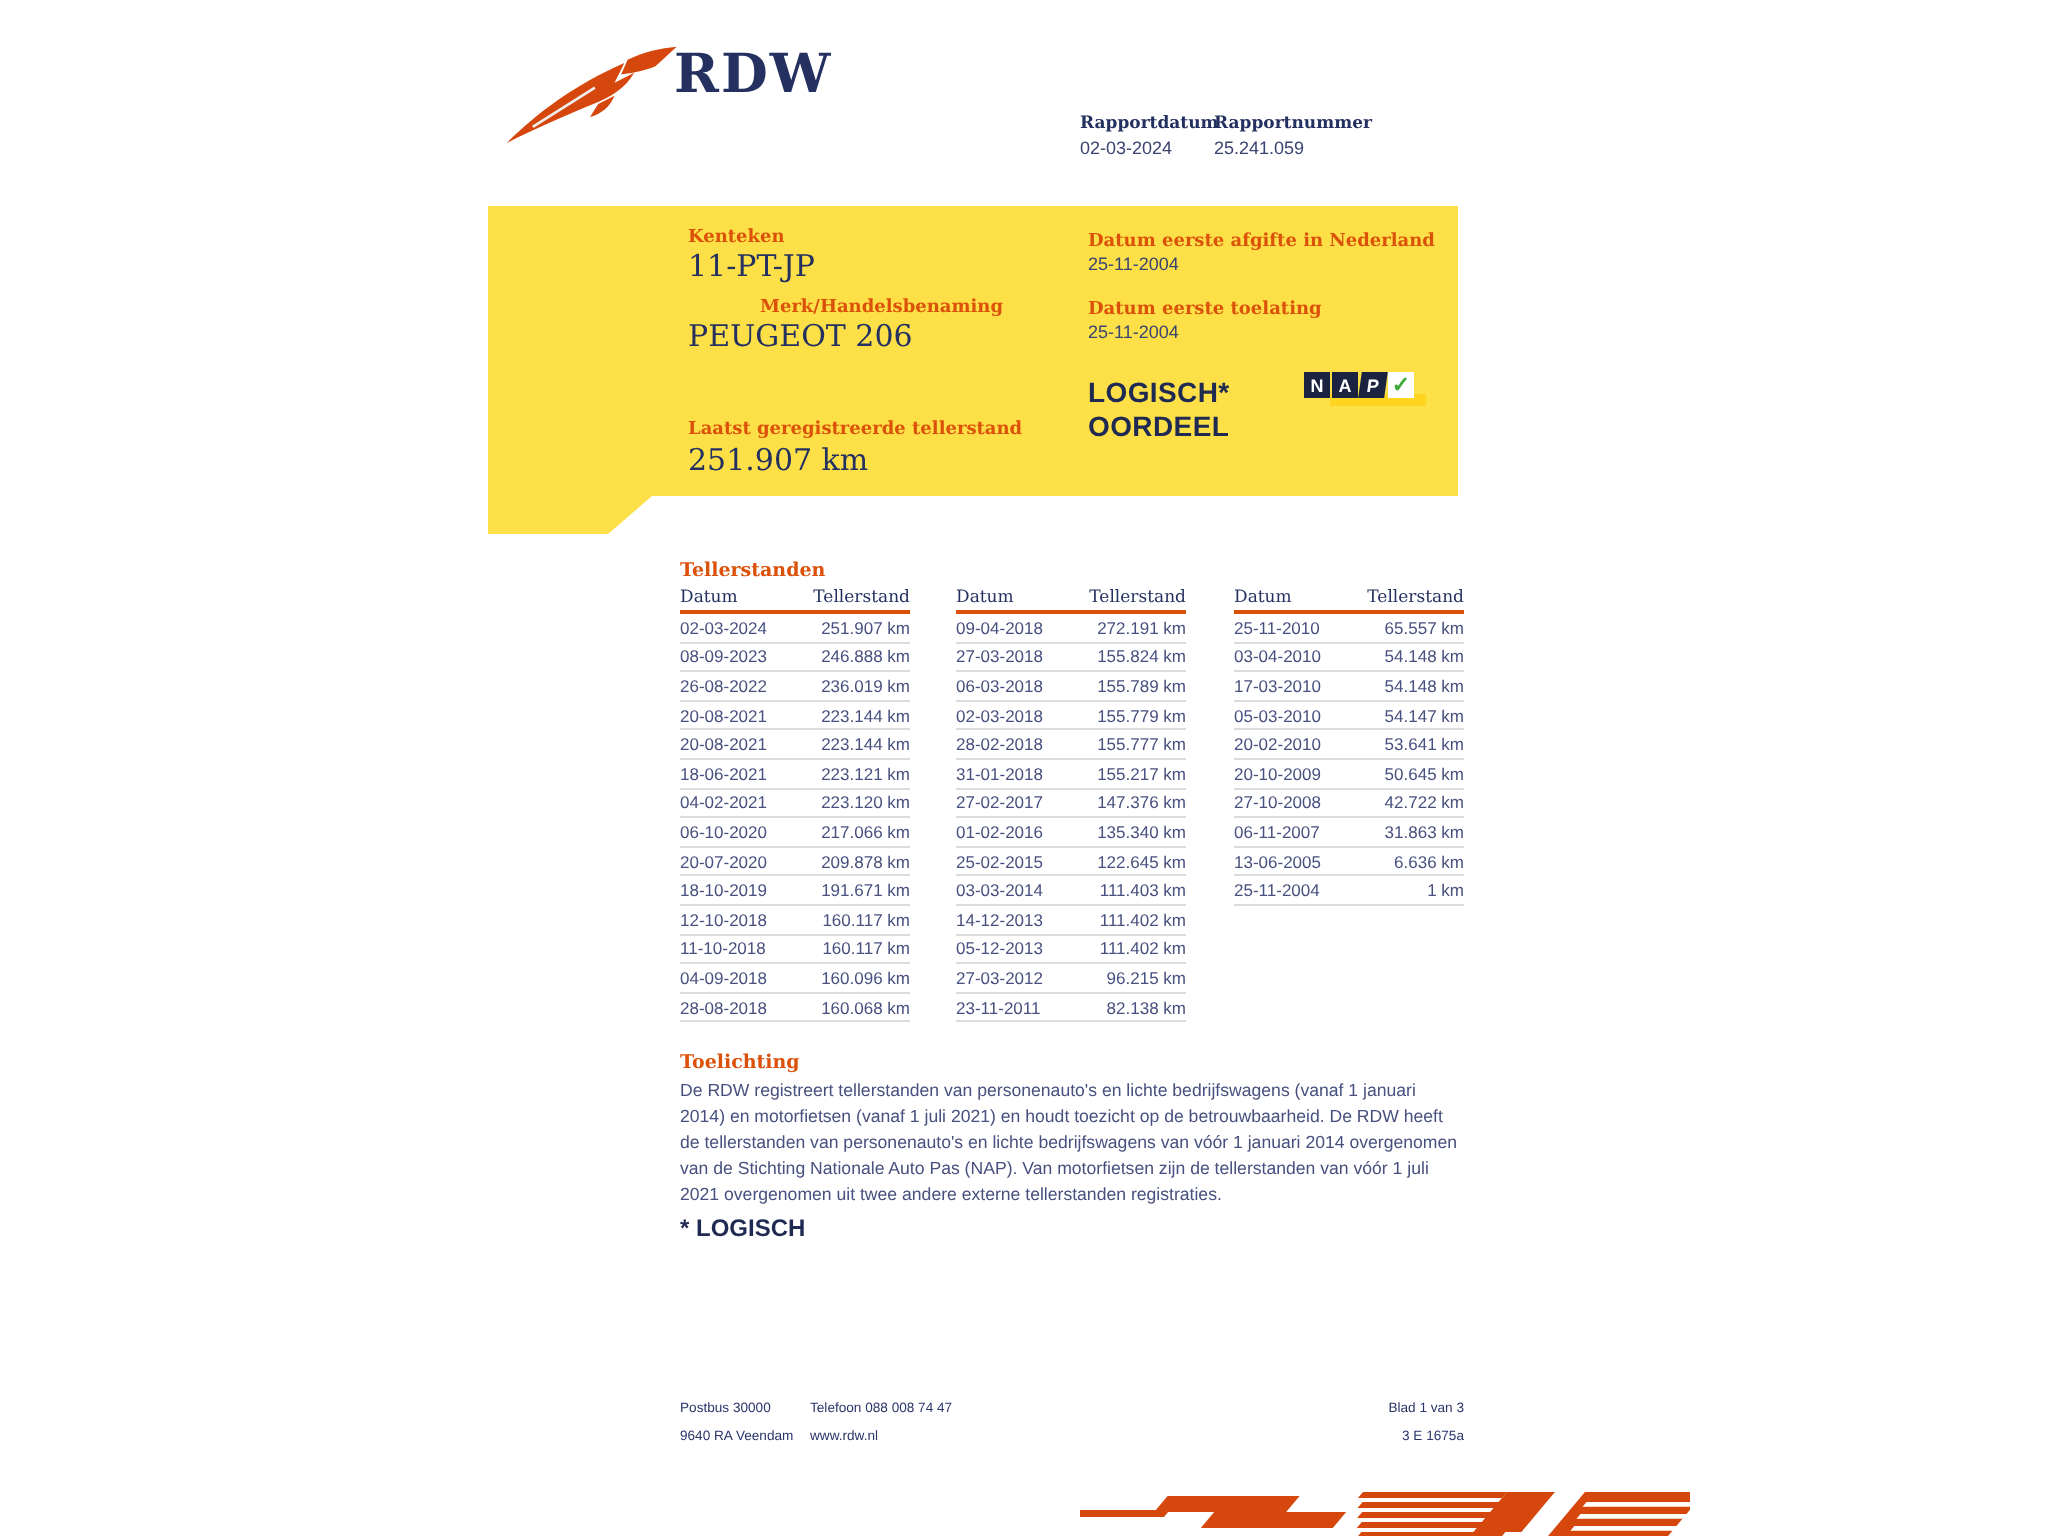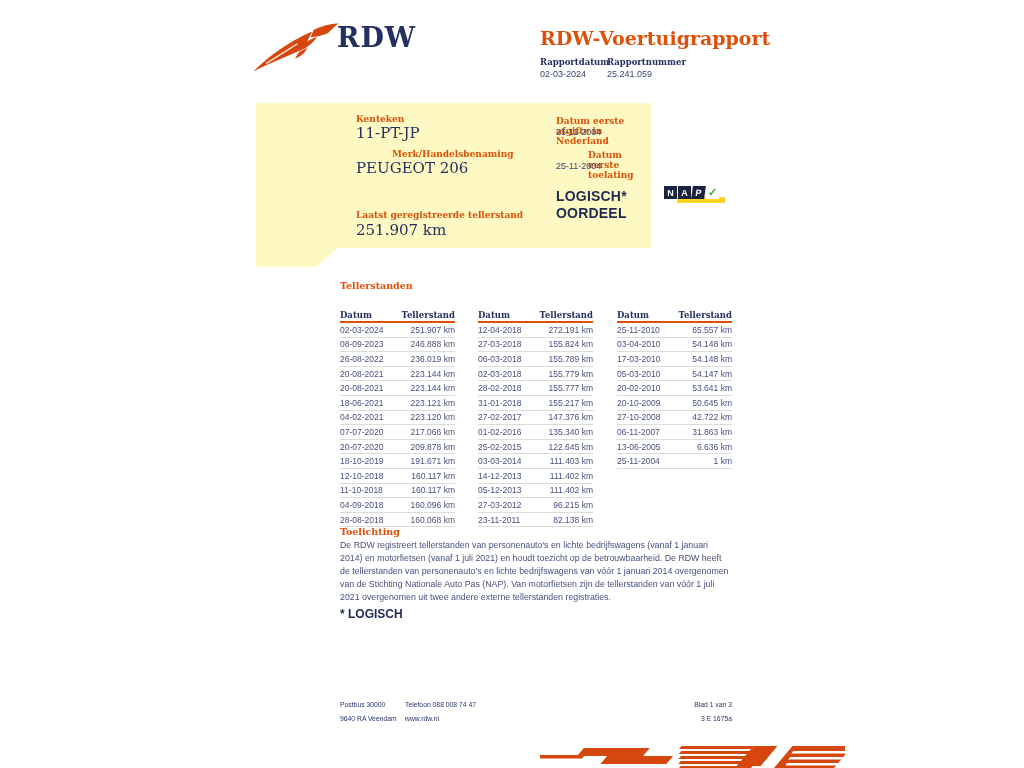--- a/index.html
+++ b/index.html
@@ -10,21 +10,21 @@
   
   .logo-wrap{left:250px;top:22px;width:140px;height:55px;}
   .logo-text{left:337px;top:22px;font-family:"DejaVu Serif",serif;font-weight:bold;
              font-size:27px;color:#233060;letter-spacing:1px;}
   .doc-title{left:540px;top:27px;font-family:"DejaVu Serif",serif;font-weight:bold;
              font-size:19px;color:#DC5109;}
   .hdr-label{font-family:"DejaVu Serif",serif;font-weight:bold;font-size:8.5px;color:#233060;}
   .hdr-value{font-size:9px;color:#3A4470;}
 
   
-  .panel{left:256px;top:103px;width:395px;height:164px;background:#fef9c3;}
+  .panel{left:244px;top:103px;width:485px;height:164px;background:#fde047;}
   .panel-notch{position:absolute;bottom:0;left:60px;right:0;height:19px;background:#ffffff;
                clip-path:polygon(22px 0,100% 0,100% 100%,0 100%);}
   .f-label{font-family:"DejaVu Serif",serif;font-weight:bold;font-size:9px;color:#DC5109;}
   .f-value-big{font-family:"DejaVu Serif",serif;font-size:15px;color:#233060;}
   .f-value-sm{font-size:9px;color:#3A4470;}
   .oordeel{font-weight:bold;font-size:14px;line-height:17px;color:#1F2A52;letter-spacing:.2px;}
 
   
   .nap{left:408px;top:83px;width:62px;height:24px;}
   .nap-bar{position:absolute;left:13px;top:11px;width:48px;height:6px;background:#FFD520;}
@@ -37,22 +37,22 @@
 
   
   .tbl-title{left:340px;top:280px;font-family:"DejaVu Serif",serif;font-weight:bold;
              font-size:9.5px;color:#DC5109;}
   .ttable{left:340px;top:292px;width:392px;height:222px;}
   .tgroup{position:absolute;top:0;width:115px;}
   .tgroup:nth-child(1){left:0;}
   .tgroup:nth-child(2){left:138px;}
   .tgroup:nth-child(3){left:277px;}
   .thead{display:flex;justify-content:space-between;align-items:flex-end;height:12px;
-         border-bottom:2px solid #DC5109;font-family:"DejaVu Serif",serif;font-weight:bold;
-         font-size:8.5px;color:#233060;padding-bottom:1px;margin-top:16px;}
+         border-bottom:2px solid #DC5109;font-family:"DejaVu Serif",serif;font-weight:normal;
+         font-size:8.5px;color:#233060;padding-bottom:1px;}
   .trow{display:flex;justify-content:space-between;align-items:center;height:13.6px;
         border-bottom:1px solid #DCDCDC;font-size:8.5px;color:#47507E;}
 
   
   .toe-title{left:340px;top:526px;font-family:"DejaVu Serif",serif;font-weight:bold;
              font-size:9.5px;color:#DC5109;}
   .toe-text{left:340px;top:539px;width:392px;font-size:8.8px;line-height:13px;color:#47507E;}
   .logisch-title{left:340px;top:607px;font-size:12px;font-weight:bold;color:#1F2A52;}
   .logisch-text{left:340px;top:624px;width:392px;font-size:8.8px;line-height:13px;color:#DC5109;}
 
@@ -73,42 +73,41 @@
   <div class="abs logo-wrap">
     <svg width="90" height="55" viewBox="0 0 110 66">
       <path d="M4,60 C22,42 46,24 76,11 L70,23 L82,17 C77,26 68,32 57,36 C38,44 17,53 4,60 Z" fill="#D5470D"></path>
       <path d="M78,9 C88,4 98,2 108,1 L95,13 C88,16 81,17 74,18 Z" fill="#D5470D"></path>
       <path d="M60,36 L70,31 C67,38 62,42 55,44 Z" fill="#D5470D"></path>
       <path d="M20,50 L58,26" stroke="#EFEDEE" stroke-width="1.6" fill="none"></path>
     </svg>
   </div>
   <div class="abs logo-text">RDW</div>
 
-  <div class="abs doc-title">RDW-Voertuigrapport</div>
   <div class="abs hdr-label" style="left:540px;top:57px;">Rapportdatum</div>
   <div class="abs hdr-label" style="left:607px;top:57px;">Rapportnummer</div>
   <div class="abs hdr-value" style="left:540px;top:69px;">02-03-2024</div>
   <div class="abs hdr-value" style="left:607px;top:69px;">25.241.059</div>
 
   <div class="abs panel">
     <div class="panel-notch"></div>
 
     <div class="abs f-label" style="left:100px;top:11px;">Kenteken</div>
     <div class="abs f-value-big" style="left:100px;top:21px;">11-PT-JP</div>
 
     <div class="abs f-label" style="left:100px;top:46px;margin-left:36px;">Merk/Handelsbenaming</div>
     <div class="abs f-value-big" style="left:100px;top:56px;">PEUGEOT 206</div>
 
     <div class="abs f-label" style="left:100px;top:107px;">Laatst geregistreerde tellerstand</div>
     <div class="abs f-value-big" style="left:100px;top:118px;">251.907 km</div>
 
     <div class="abs f-label" style="left:300px;top:13px;">Datum eerste afgifte in Nederland</div>
     <div class="abs f-value-sm" style="left:300px;top:24px;">25-11-2004</div>
 
-    <div class="abs f-label" style="left:300px;top:47px;margin-left:32px;">Datum eerste toelating</div>
+    <div class="abs f-label" style="left:300px;top:47px;">Datum eerste toelating</div>
     <div class="abs f-value-sm" style="left:300px;top:58px;">25-11-2004</div>
 
     <div class="abs oordeel" style="left:300px;top:85px;">
       <div>LOGISCH*</div>
       <div>OORDEEL</div>
     </div>
 
     <div class="abs nap">
       <div class="nap-bar"></div>
       <div class="nap-tiles">
@@ -150,21 +149,21 @@
         </div>
         <div class="trow">
           <span>18-06-2021</span>
           <span>223.121 km</span>
         </div>
         <div class="trow">
           <span>04-02-2021</span>
           <span>223.120 km</span>
         </div>
         <div class="trow">
-          <span>07-07-2020</span>
+          <span>06-10-2020</span>
           <span>217.066 km</span>
         </div>
         <div class="trow">
           <span>20-07-2020</span>
           <span>209.878 km</span>
         </div>
         <div class="trow">
           <span>18-10-2019</span>
           <span>191.671 km</span>
         </div>
@@ -184,21 +183,21 @@
           <span>28-08-2018</span>
           <span>160.068 km</span>
         </div>
       </div>
       <div class="tgroup">
         <div class="thead">
           <span>Datum</span>
           <span>Tellerstand</span>
         </div>
         <div class="trow">
-          <span>12-04-2018</span>
+          <span>09-04-2018</span>
           <span>272.191 km</span>
         </div>
         <div class="trow">
           <span>27-03-2018</span>
           <span>155.824 km</span>
         </div>
         <div class="trow">
           <span>06-03-2018</span>
           <span>155.789 km</span>
         </div>

